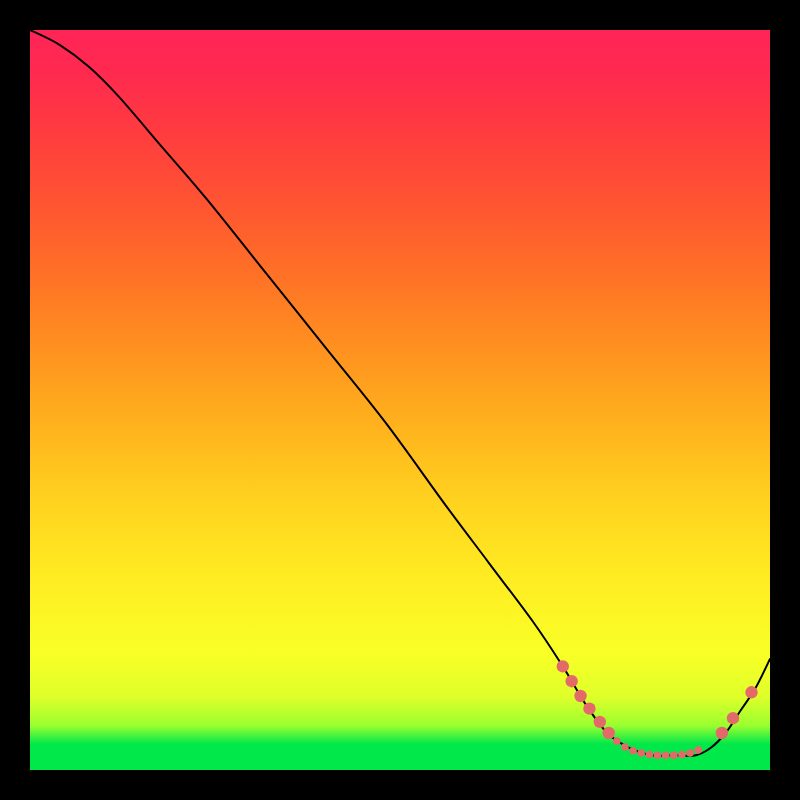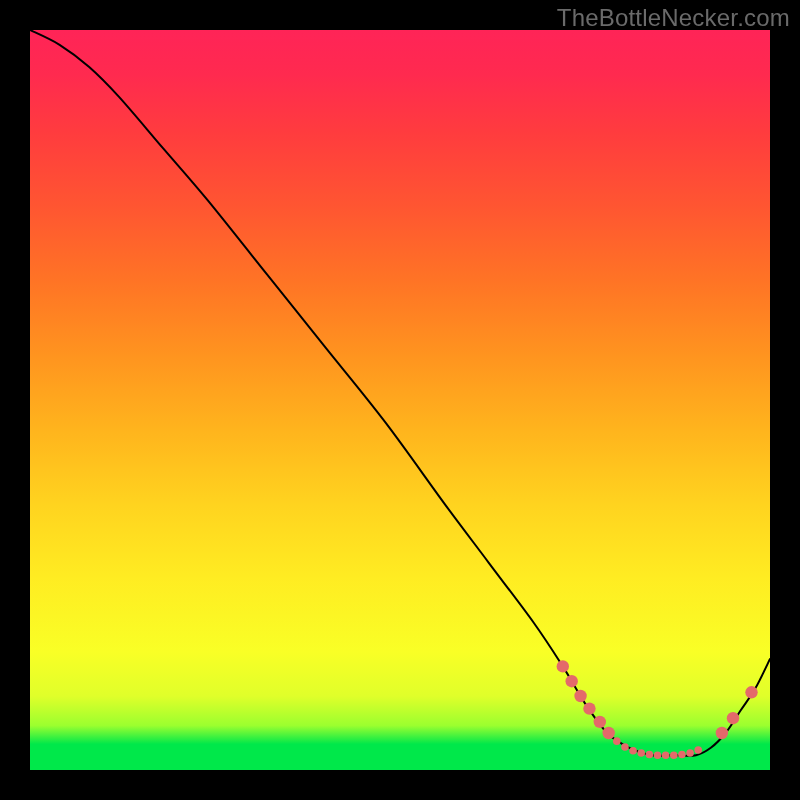--- a/index.html
+++ b/index.html
@@ -61,21 +61,20 @@
     inset: 0;
     width: 100%;
     height: 100%;
     z-index: 2;
   }
 </style>
 </head>
 <body>
 
 <div class="frame">
-  <div class="watermark">TheBottleNecker.com</div>
 
   <div class="plot">
     <div class="gradient"></div>
     <svg class="curve" viewBox="0 0 100 100" preserveAspectRatio="none">
       <path id="curve-path" fill="none" stroke="#000" stroke-width="2" stroke-linejoin="round" stroke-linecap="round" vector-effect="non-scaling-stroke" d="M 0.00 0.00 C 0.67 0.33, 2.67 1.17, 4.00 2.00 C 5.33 2.83, 6.67 3.83, 8.00 5.00 C 9.33 6.17, 10.33 7.17, 12.00 9.00 C 13.67 10.83, 16.00 13.67, 18.00 16.00 C 20.00 18.33, 21.67 20.17, 24.00 23.00 C 26.33 25.83, 29.33 29.67, 32.00 33.00 C 34.67 36.33, 37.33 39.67, 40.00 43.00 C 42.67 46.33, 45.33 49.50, 48.00 53.00 C 50.67 56.50, 53.67 60.83, 56.00 64.00 C 58.33 67.17, 60.00 69.33, 62.00 72.00 C 64.00 74.67, 66.33 77.67, 68.00 80.00 C 69.67 82.33, 70.83 84.17, 72.00 86.00 C 73.17 87.83, 74.00 89.50, 75.00 91.00 C 76.00 92.50, 77.00 94.00, 78.00 95.00 C 79.00 96.00, 80.00 96.50, 81.00 97.00 C 82.00 97.50, 83.00 97.83, 84.00 98.00 C 85.00 98.17, 86.00 98.00, 87.00 98.00 C 88.00 98.00, 89.17 98.17, 90.00 98.00 C 90.83 97.83, 91.33 97.50, 92.00 97.00 C 92.67 96.50, 93.33 95.83, 94.00 95.00 C 94.67 94.17, 95.33 93.00, 96.00 92.00 C 96.67 91.00, 97.33 90.17, 98.00 89.00 C 98.67 87.83, 99.67 85.67, 100.00 85.00"></path>
       <g id="dots">
           <circle cx="72.00" cy="86.00" r="0.838" fill="#e46a6a"></circle>
           <circle cx="73.20" cy="88.00" r="0.838" fill="#e46a6a"></circle>
           <circle cx="74.40" cy="90.00" r="0.838" fill="#e46a6a"></circle>
           <circle cx="75.60" cy="91.70" r="0.838" fill="#e46a6a"></circle>

